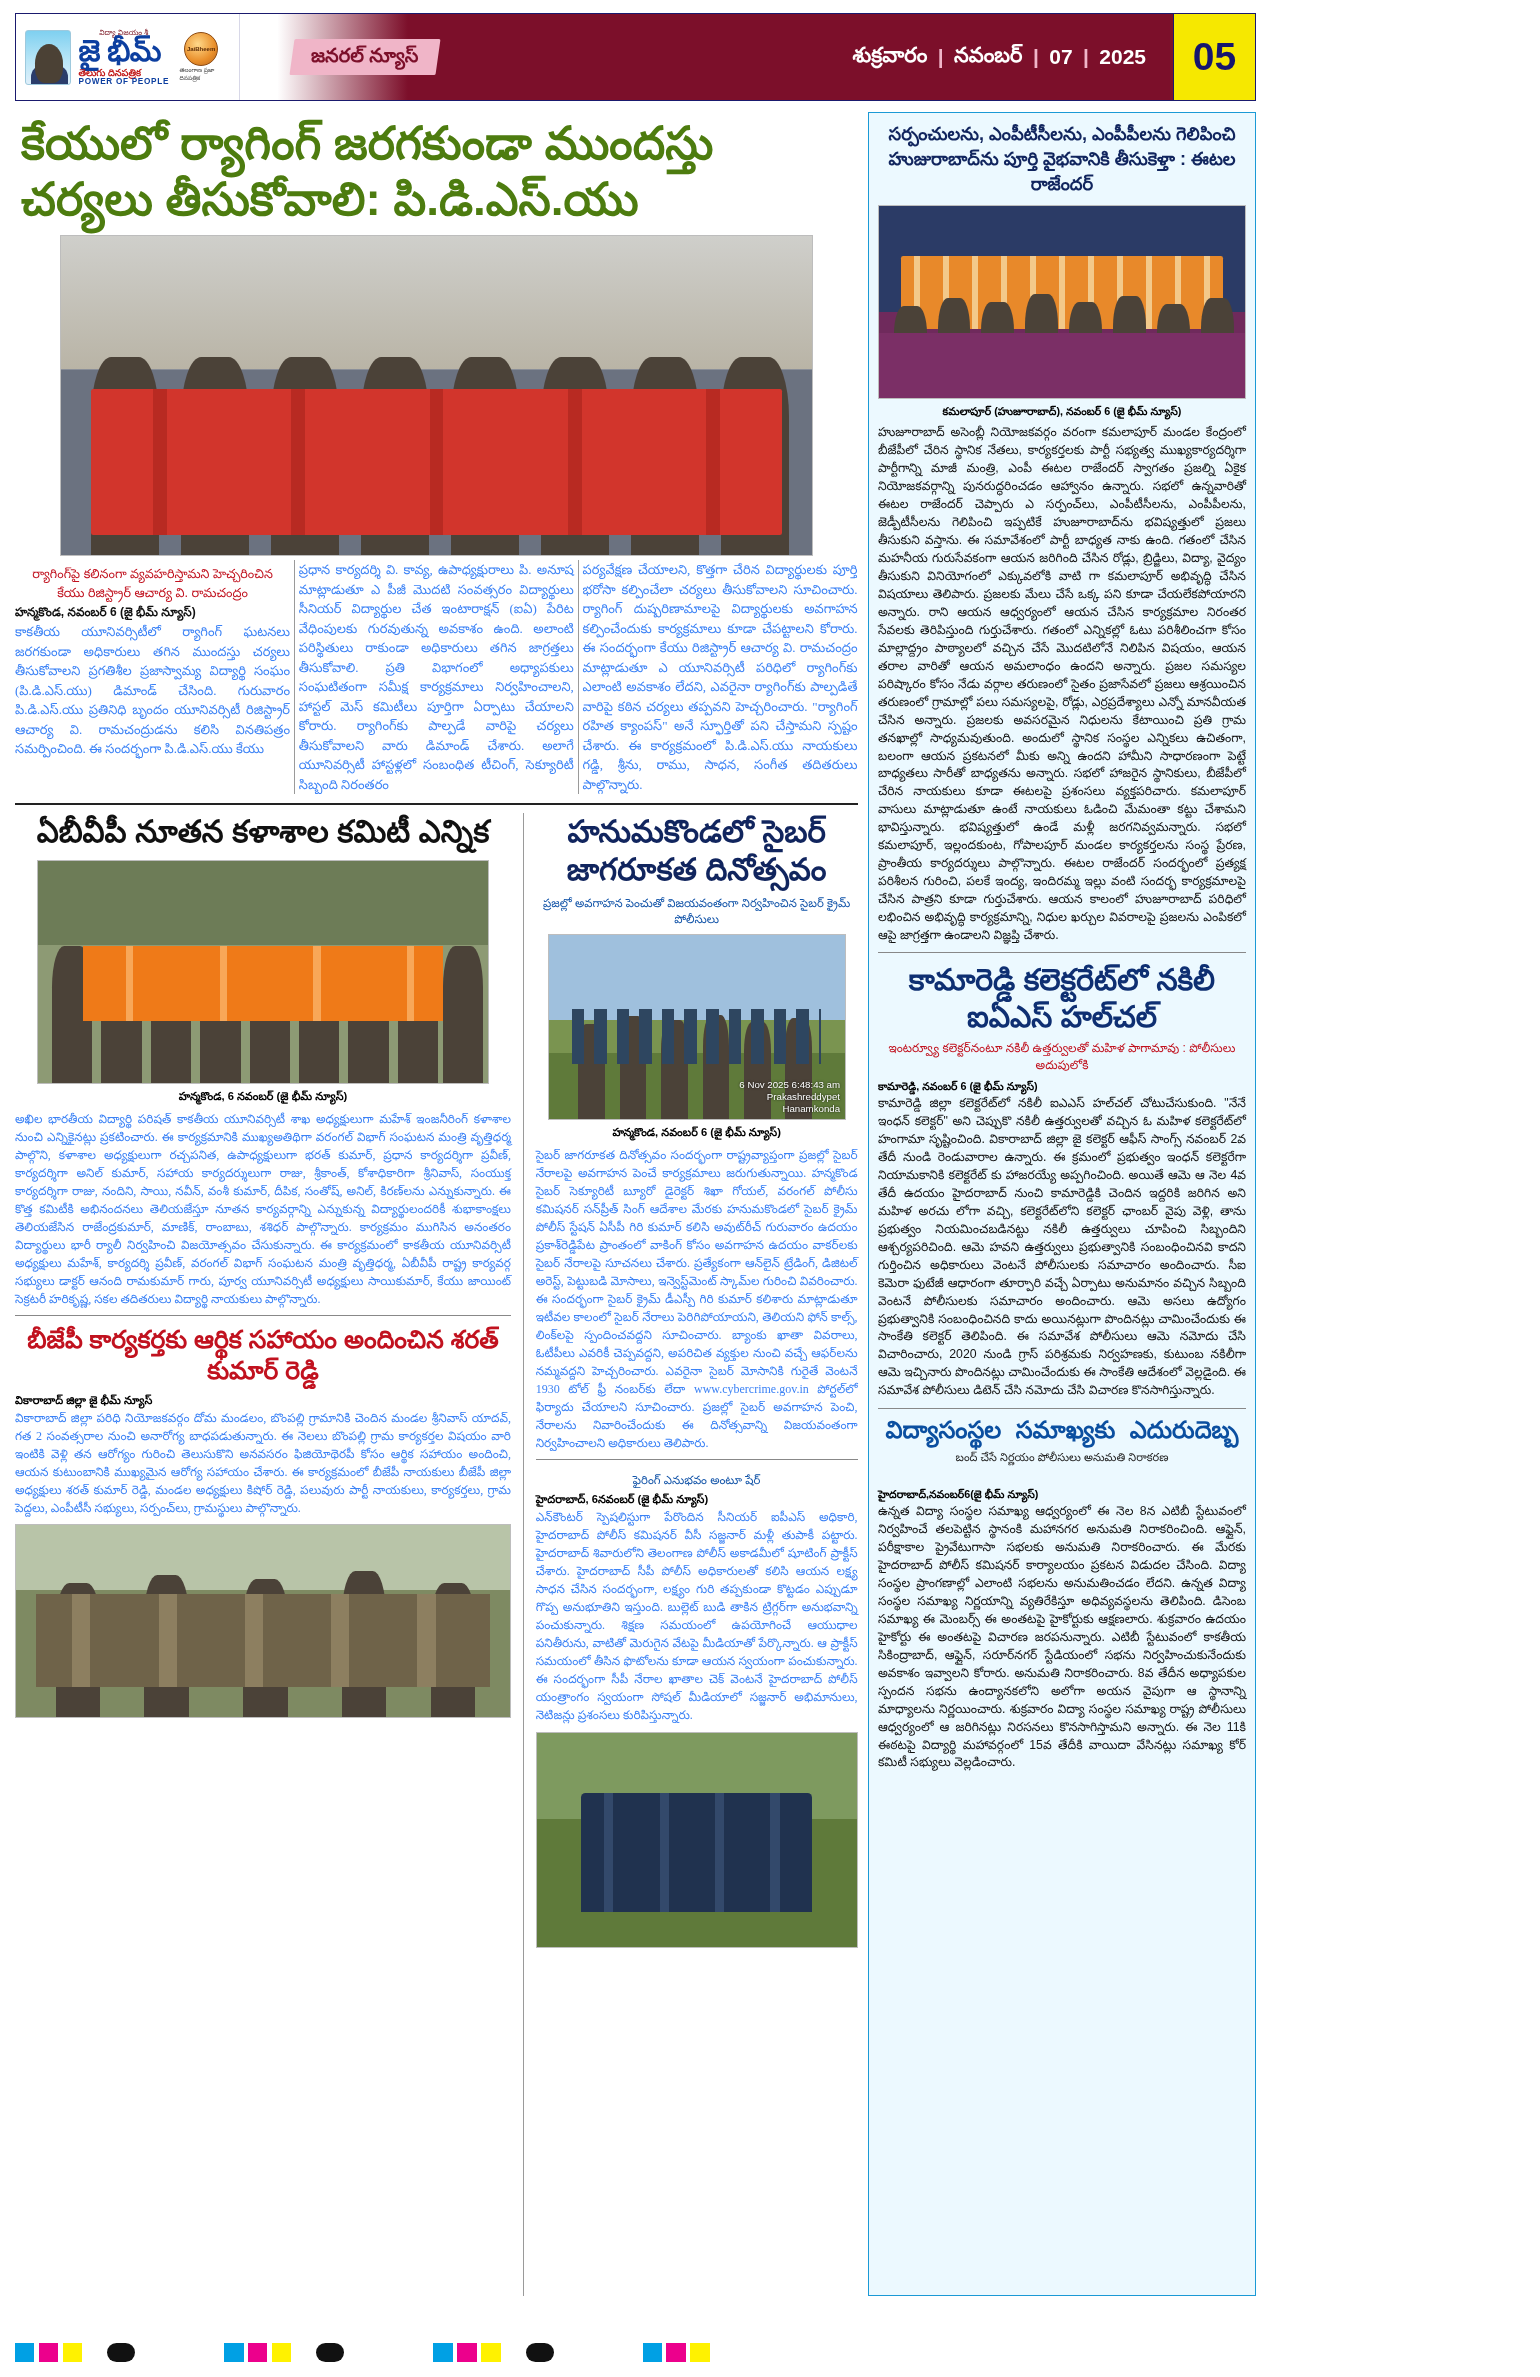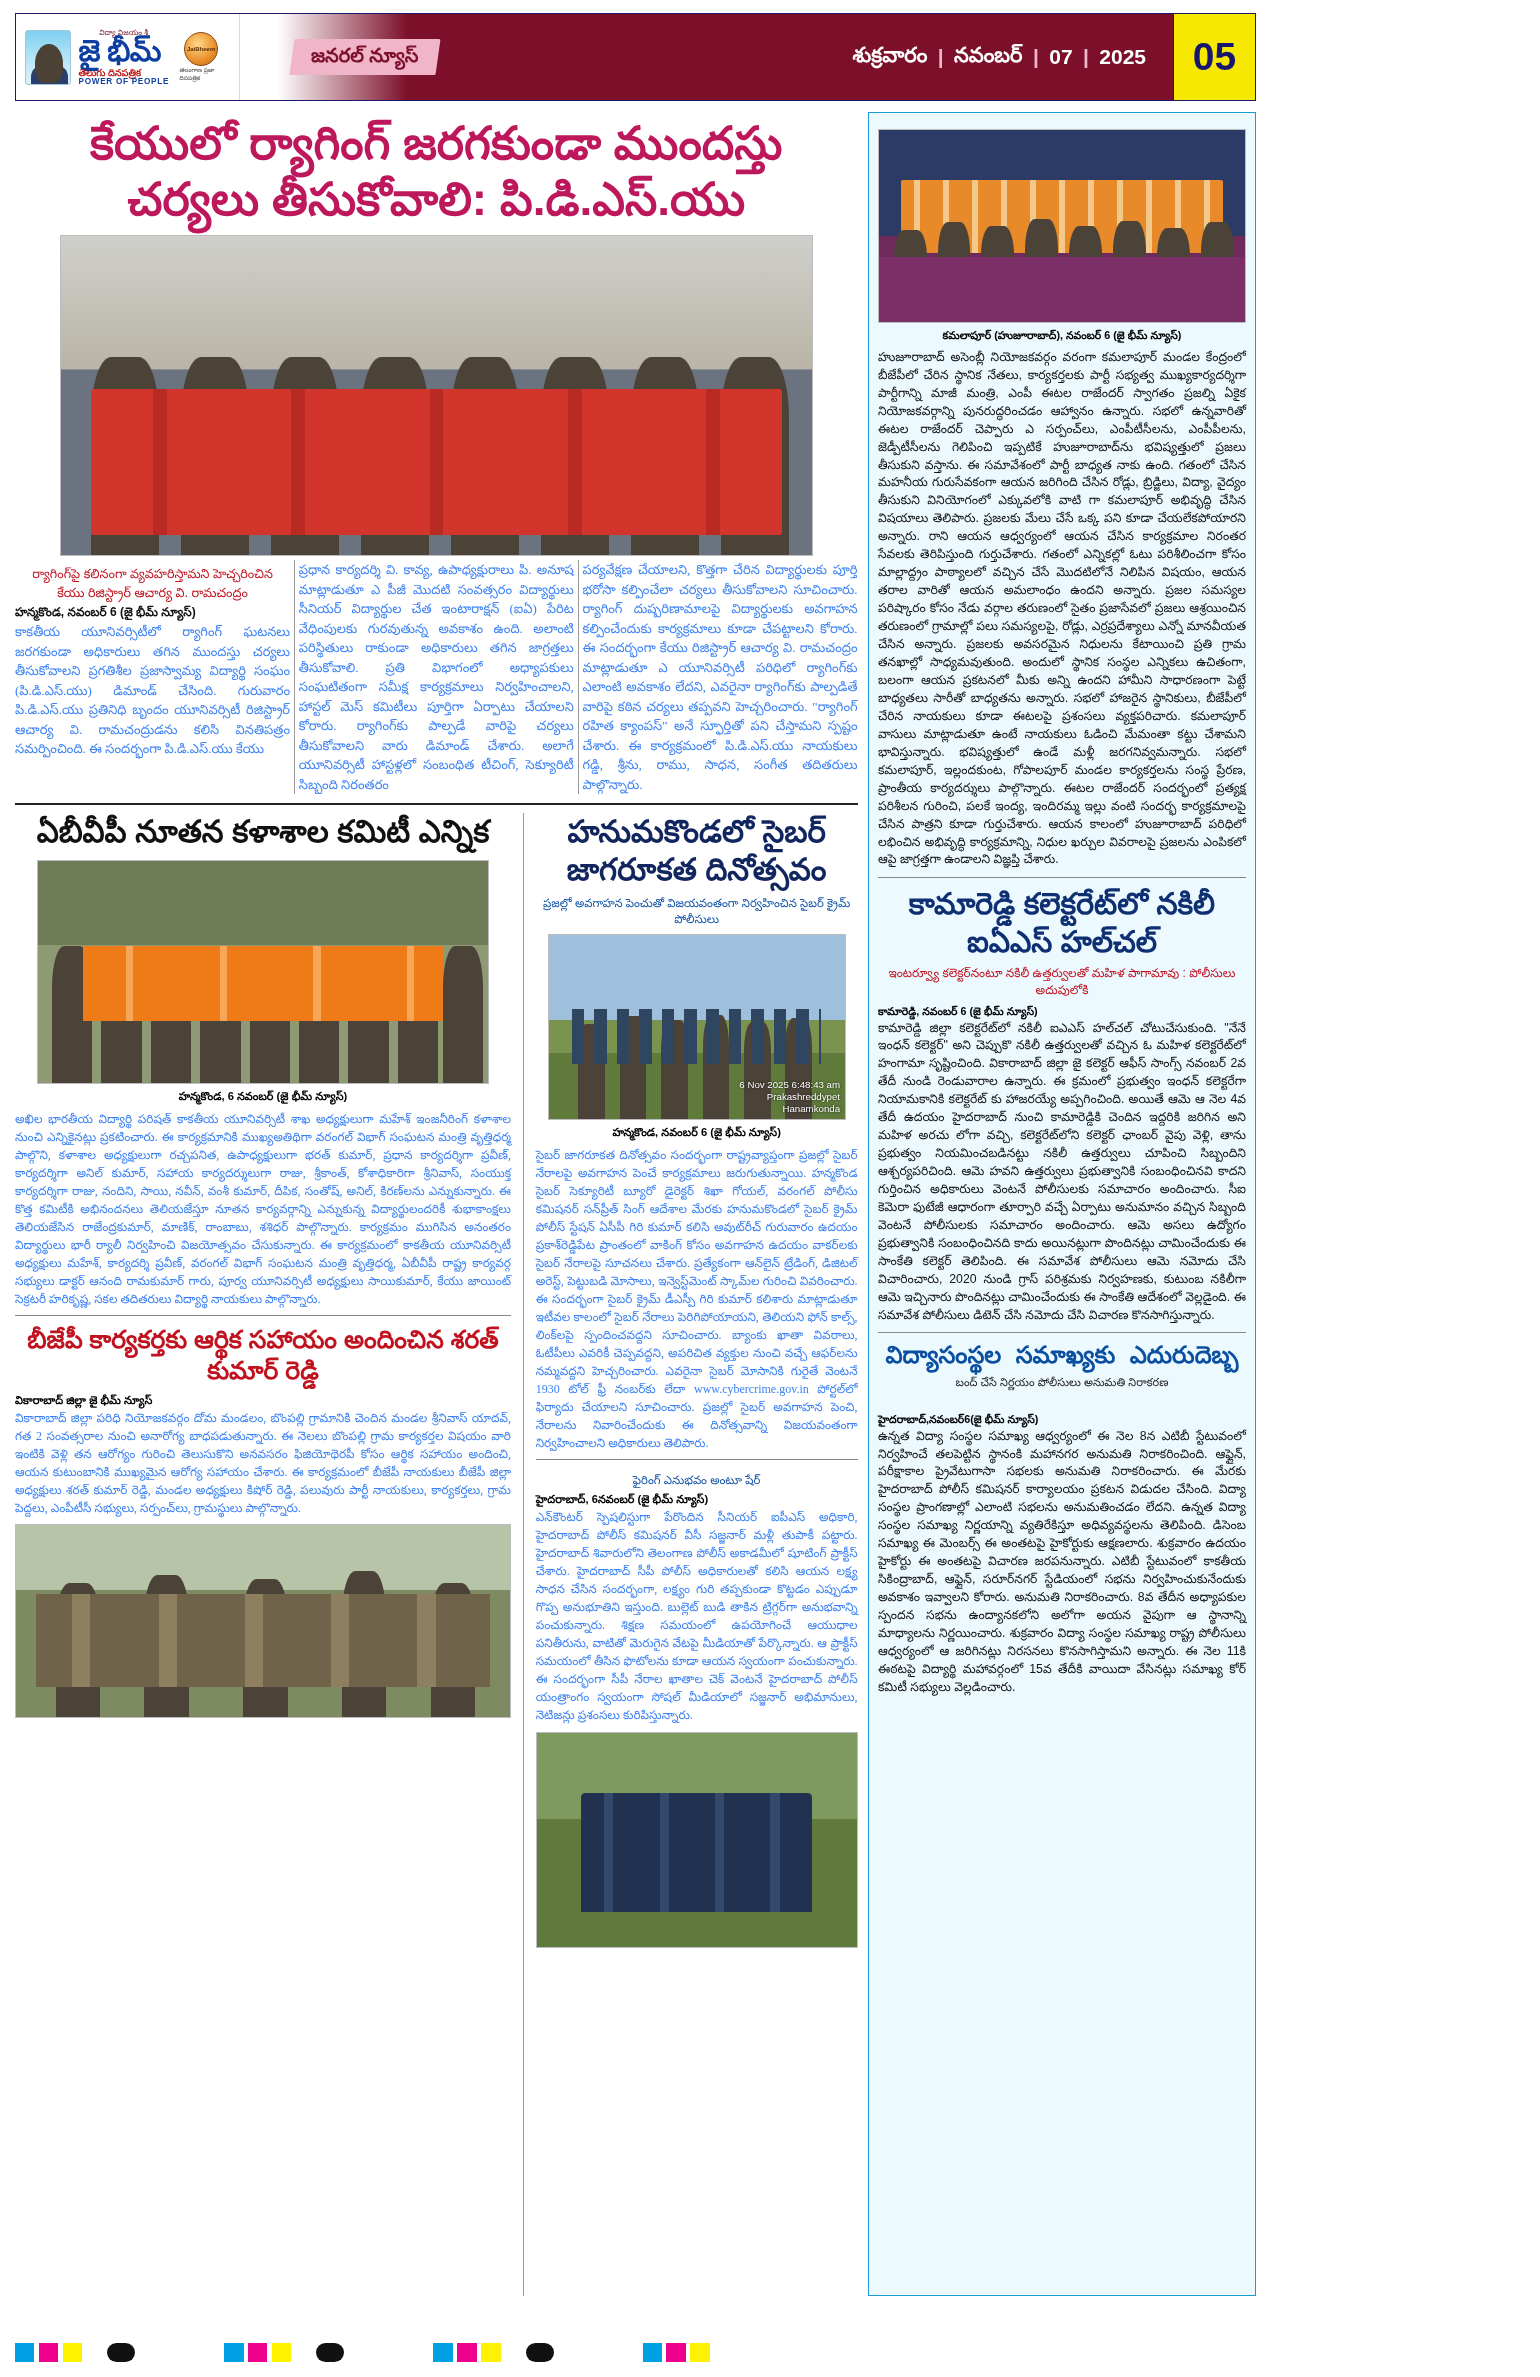--- a/index.html
+++ b/index.html
@@ -109,25 +109,24 @@
     display: flex;
     gap: 10.4px;
     margin-top: 10.4px;
     height: 2184px;
   }
   .col-left  { width: 1021px; display:flex; flex-direction:column; }
   .col-right { width: 466px; border:1.5px solid #1b9ad6; background:#ecf9ff; padding:9px; }
 
   
   .lead-headline {
-    color:#be185d;
+    color:#4d7c0f;
     font-size: 46px;
     font-weight: bold;
     line-height: 1.22;
-    text-align: center;
     padding: 3px 6px 7.5px 6px;
   }
   .photo {
     background:#d6d6d6;
     position: relative;
     overflow:hidden;
     border:0.7px solid #bdbdbd;
   }
   .caption-red {
     color:#c1121f; font-size:12.7px; line-height:1.45; text-align:center;
@@ -386,20 +385,21 @@
             <div class="photo ph-shoot" style="height:216px;margin-top:7.5px;"></div>
           </div>
 
         </div>
       </div>
     </div>
 
     <div class="col-right">
 
       <div>
+        <div class="rc-head">సర్పంచులను, ఎంపీటీసీలను, ఎంపీపీలను గెలిపించి హుజురాబాద్‌ను పూర్తి వైభవానికి తీసుకెళ్తా : ఈటల రాజేందర్</div>
         <div class="photo ph-stage" style="height:194px;margin:7.5px 0 6px 0;">
           <div class="ph-people-row">
             <i style="left:4%;height:48%"></i>
               <i style="left:16%;height:52%"></i>
             <i style="left:28%;height:50%"></i>
               <i style="left:40%;height:54%"></i>
             <i style="left:52%;height:50%"></i>
               <i style="left:64%;height:53%"></i>
             <i style="left:76%;height:49%"></i>
               <i style="left:88%;height:52%"></i>

